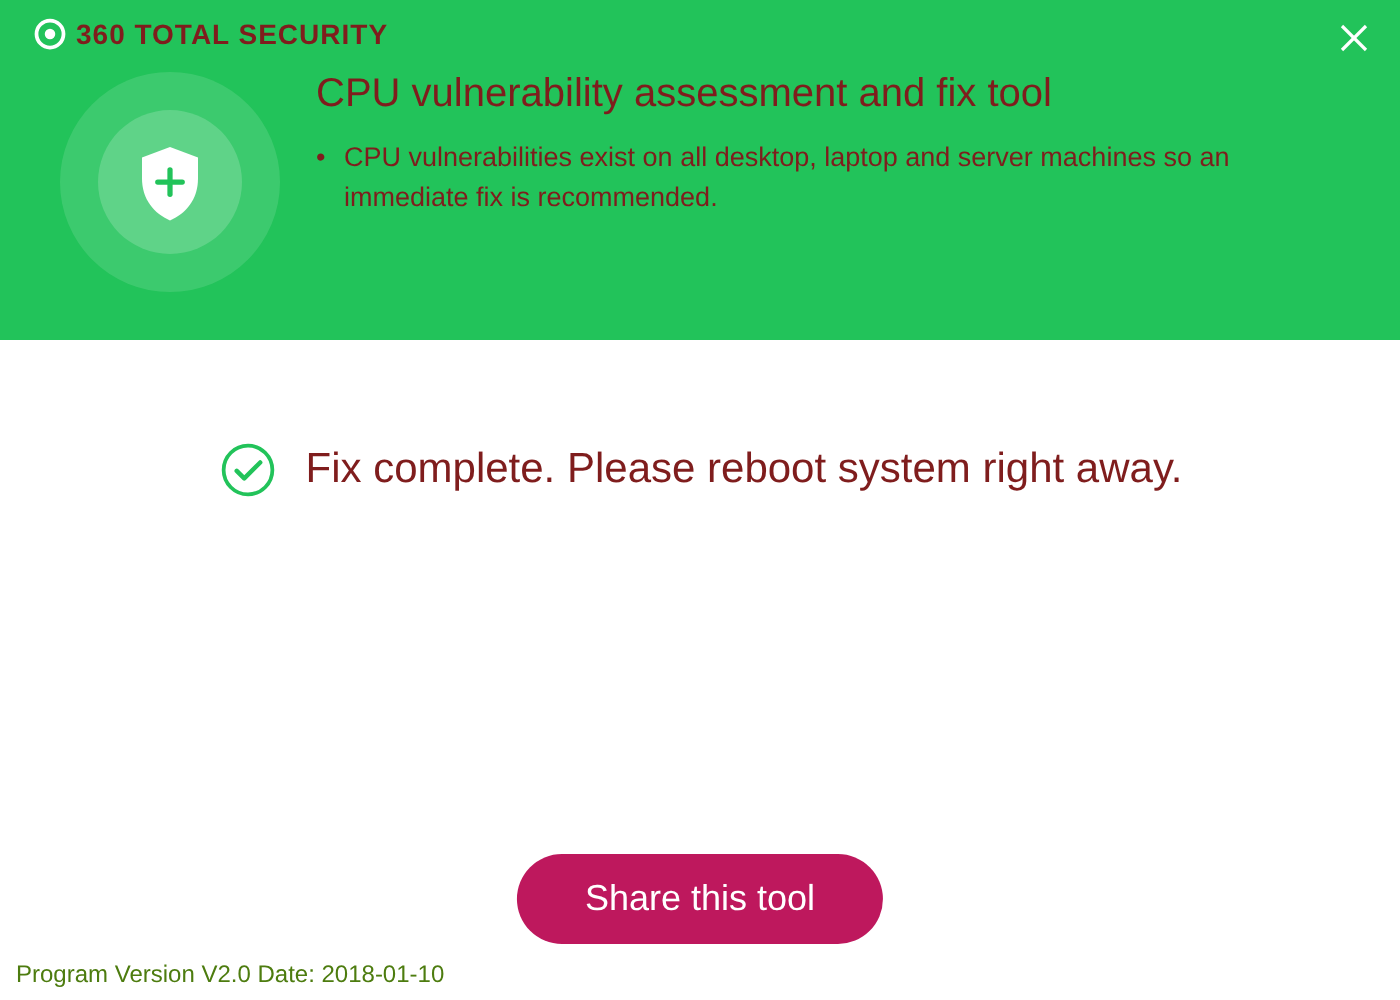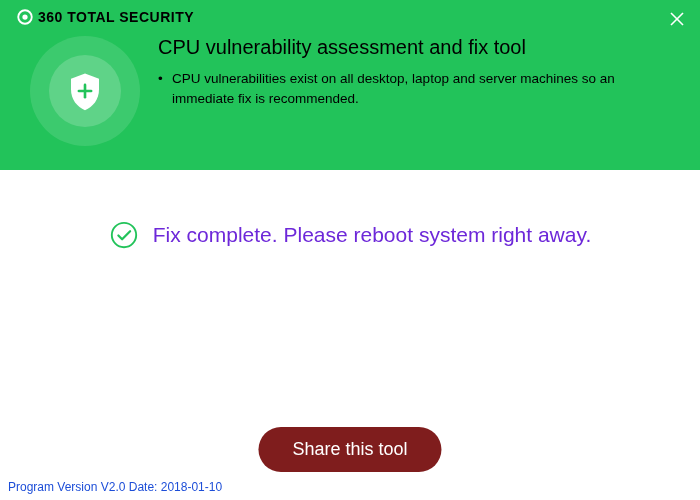--- a/index.html
+++ b/index.html
@@ -9,21 +9,21 @@
     font-family: "Segoe UI", Arial, sans-serif;
     background: #fff;
     overflow: hidden;
     position: relative;
   }
   .header {
     background: #22c35a;
     height: 170px;
     width: 100%;
     position: relative;
-    color: #000000;
+    color: #7f1d1d;
     padding: 8px 16px 12px 16px;
   }
   .brand {
     font-family: Arial, sans-serif;
     font-weight: bold;
     font-size: 14px;
     letter-spacing: 0.5px;
     display: flex;
     align-items: center;
     gap: 4px;
@@ -95,44 +95,44 @@
     display: flex;
     align-items: center;
     gap: 14px;
   }
   .check-icon {
     width: 30px; height: 30px;
     flex-shrink: 0;
   }
   .status-text {
     font-size: 21px;
-    color: #6d28d9;
+    color: #7f1d1d;
     font-weight: 500;
   }
   .share-btn {
     position: absolute;
     bottom: 28px;
     left: 50%;
     transform: translateX(-50%);
-    background: #7f1d1d;
+    background: #be185d;
     color: #fff;
     border: none;
     border-radius: 999px;
     padding: 12px 34px;
     font-size: 18px;
     cursor: pointer;
     font-family: inherit;
     margin-top: 16px;
   }
   .version {
     position: absolute;
     bottom: 6px;
     left: 8px;
     font-size: 12px;
-    color: #1d4ed8;
+    color: #4d7c0f;
   }
 </style>
 </head>
 <body>
 
 <div class="header">
   <div class="brand">
     <span class="brand-logo">
       <svg viewBox="0 0 24 24" width="18" height="18">
           <circle cx="12" cy="12" r="9" fill="none" stroke="#fff" stroke-width="2.5"></circle>

